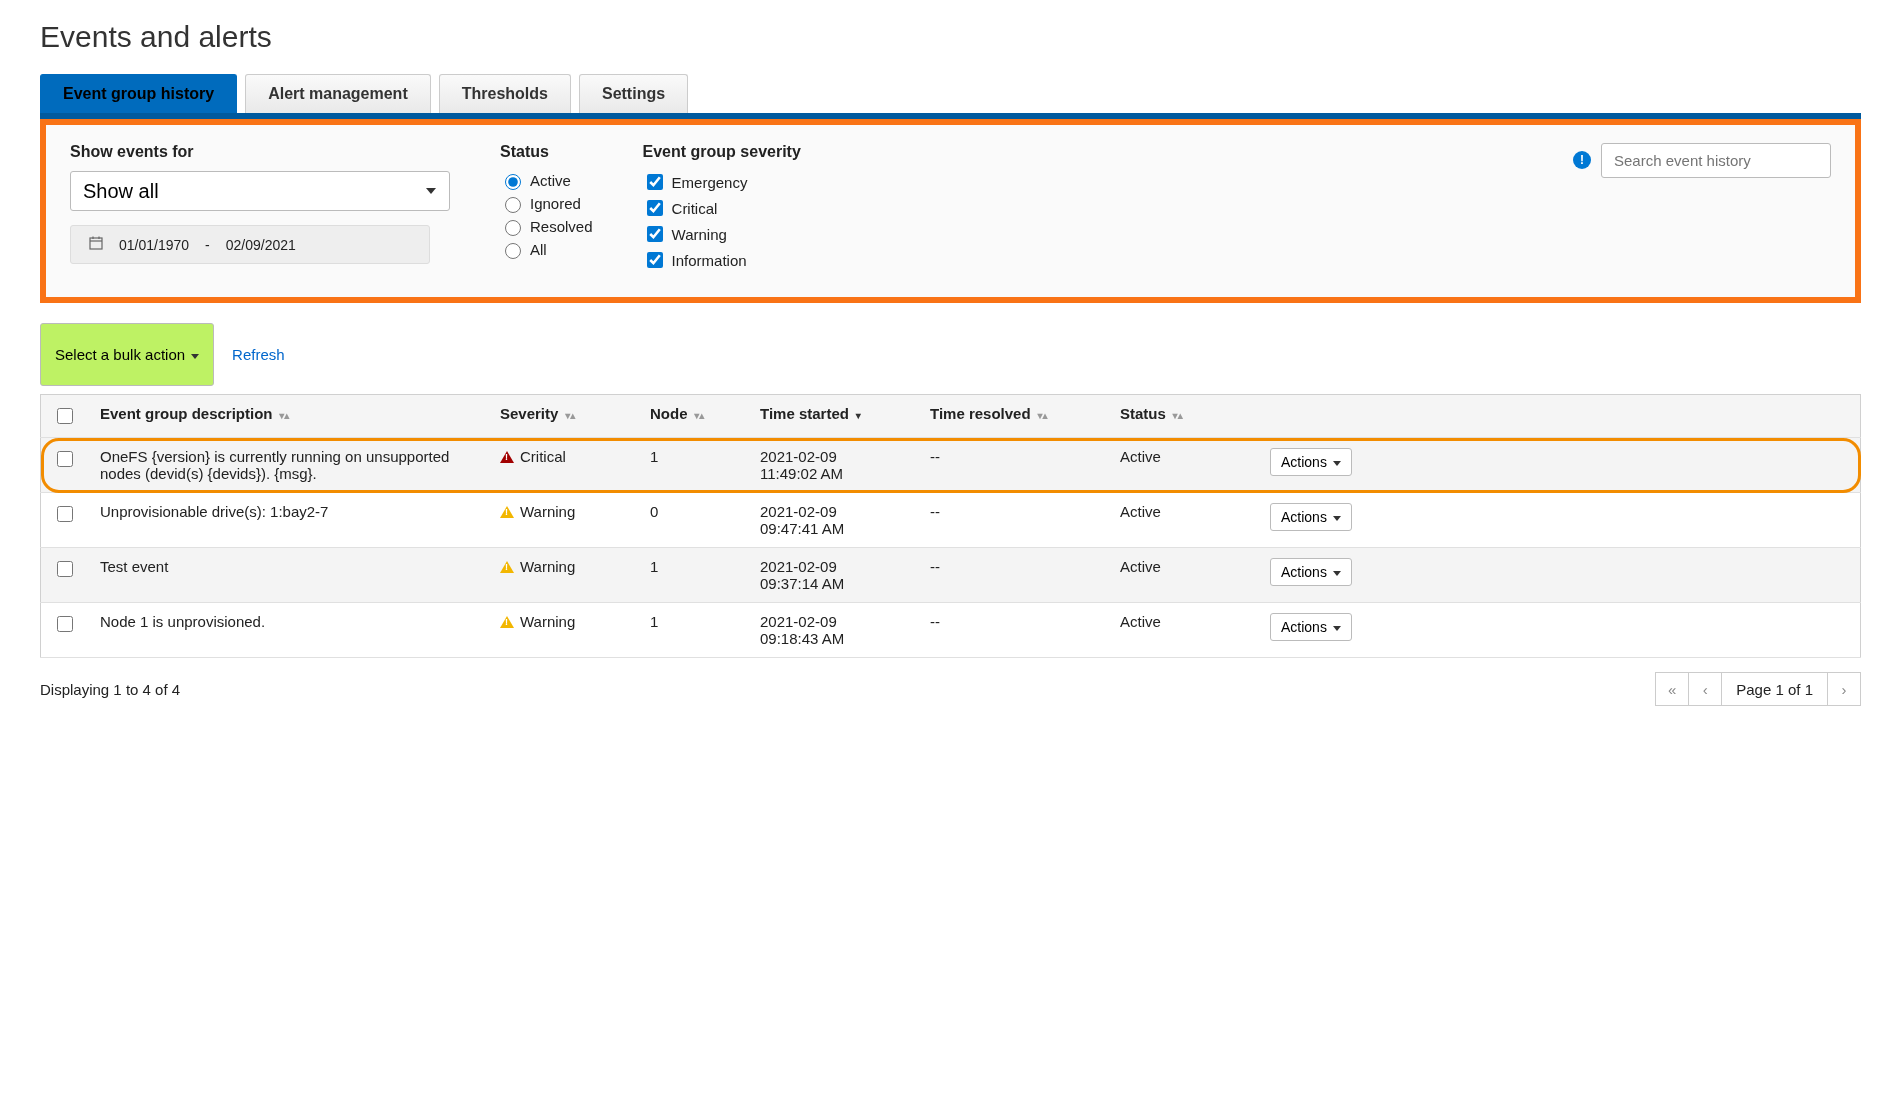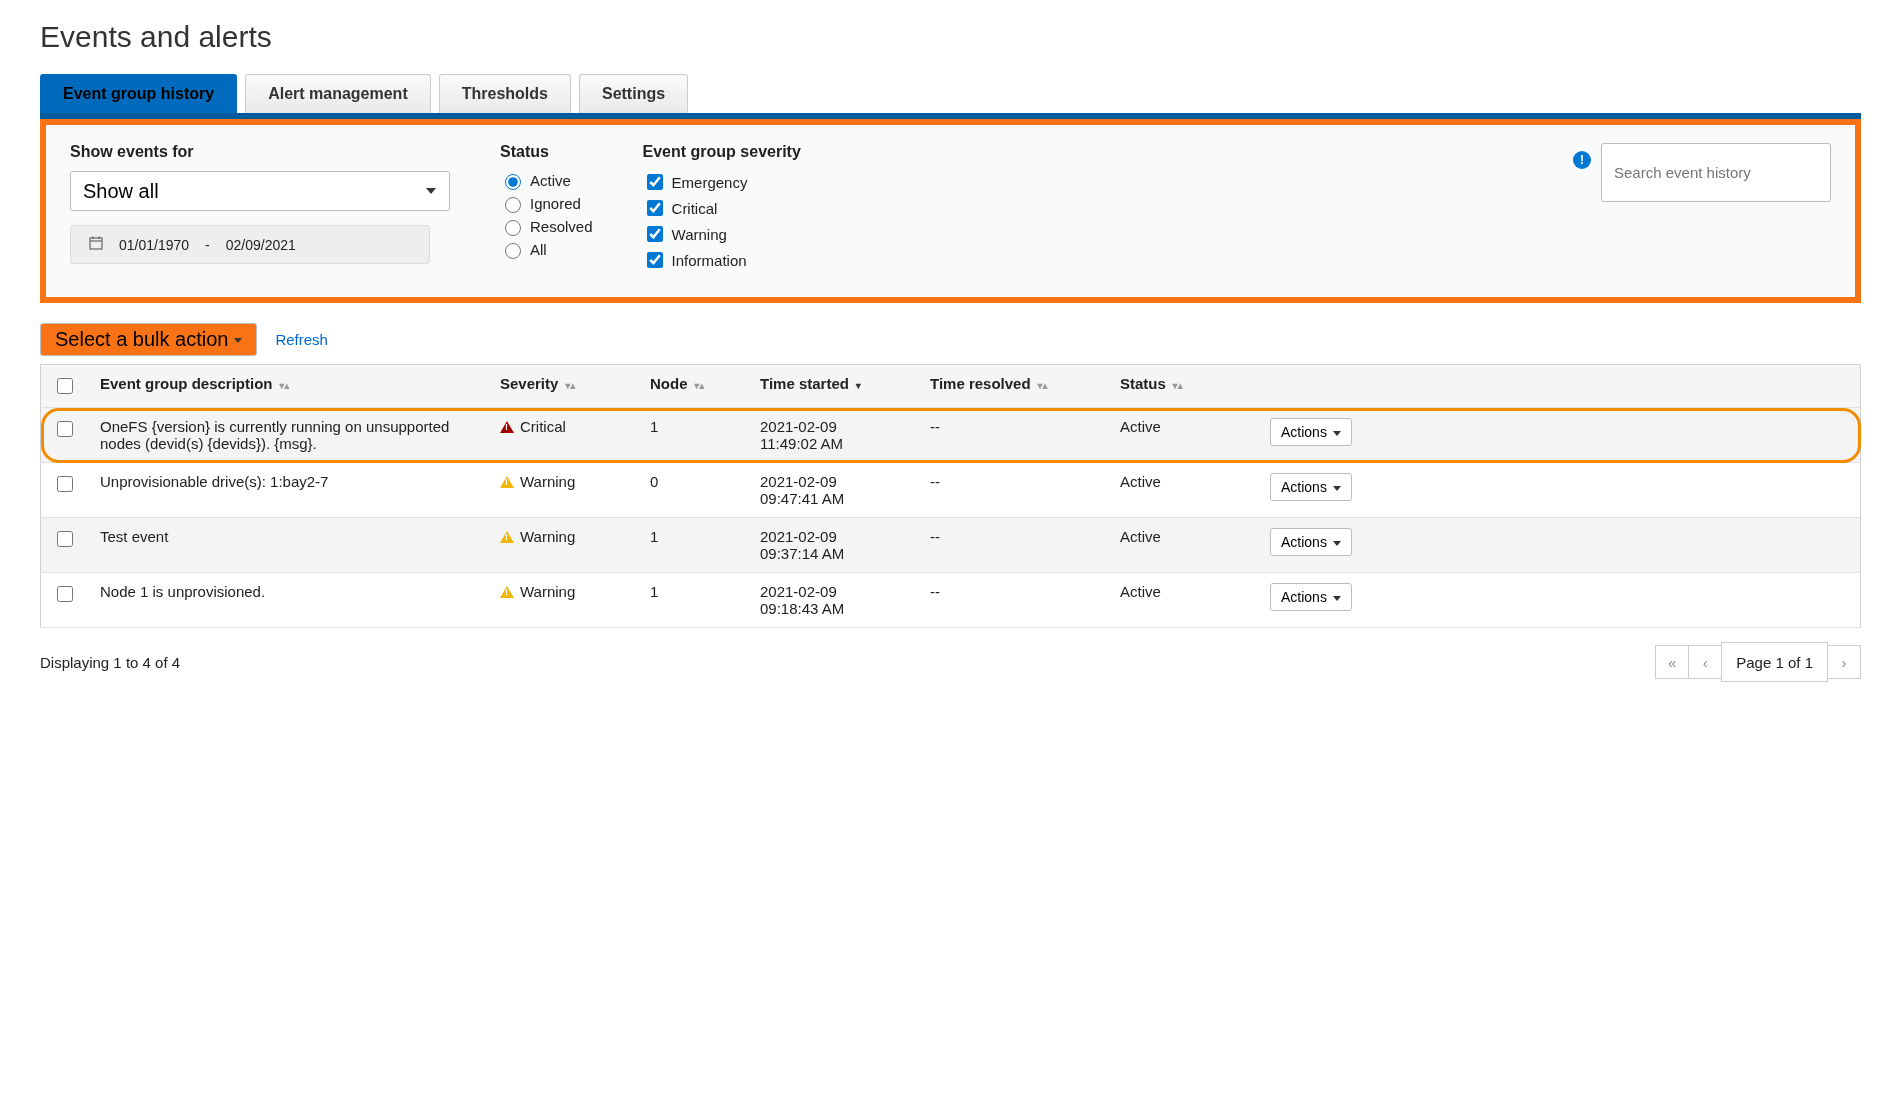--- a/index.html
+++ b/index.html
@@ -111,38 +111,38 @@
     color: #fff;
     border-radius: 50%;
     display: inline-flex;
     align-items: center;
     justify-content: center;
     font-size: 12px;
     font-weight: 700;
     margin-top: 8px;
   }
   .search-input {
-    padding: 20px 12px;
+    padding: 8px 12px;
     border: 1px solid #bbb;
     border-radius: 3px;
     width: 230px;
     font-size: 15px;
   }
   .toolbar {
     display: flex;
     align-items: center;
     gap: 18px;
     margin-bottom: 8px;
   }
   .btn {
-    padding: 4px 14px;
+    padding: 22px 14px;
     border: 1px solid #bbb;
-    background: #f97316;
+    background: #bef264;
     border-radius: 3px;
-    font-size: 20px;
+    font-size: 15px;
     cursor: pointer;
   }
   .caret-down::after {
     content: "";
     display: inline-block;
     margin-left: 6px;
     width: 0; height: 0;
     border-left: 4px solid transparent;
     border-right: 4px solid transparent;
     border-top: 5px solid #333;
@@ -230,21 +230,21 @@
     background: #fff;
     display: inline-flex;
     align-items: center;
     justify-content: center;
     cursor: pointer;
     color: #888;
     margin-left: -1px;
   }
   .pager .pg-label {
     padding: 0 14px;
-    height: 40px;
+    height: 34px;
     border: 1px solid #ccc;
     display: inline-flex;
     align-items: center;
     margin-left: -1px;
   }
   .col-cb { width: 42px; }
   .col-desc { width: 400px; }
   .col-sev { width: 150px; }
   .col-node { width: 110px; }
   .col-ts { width: 170px; }

